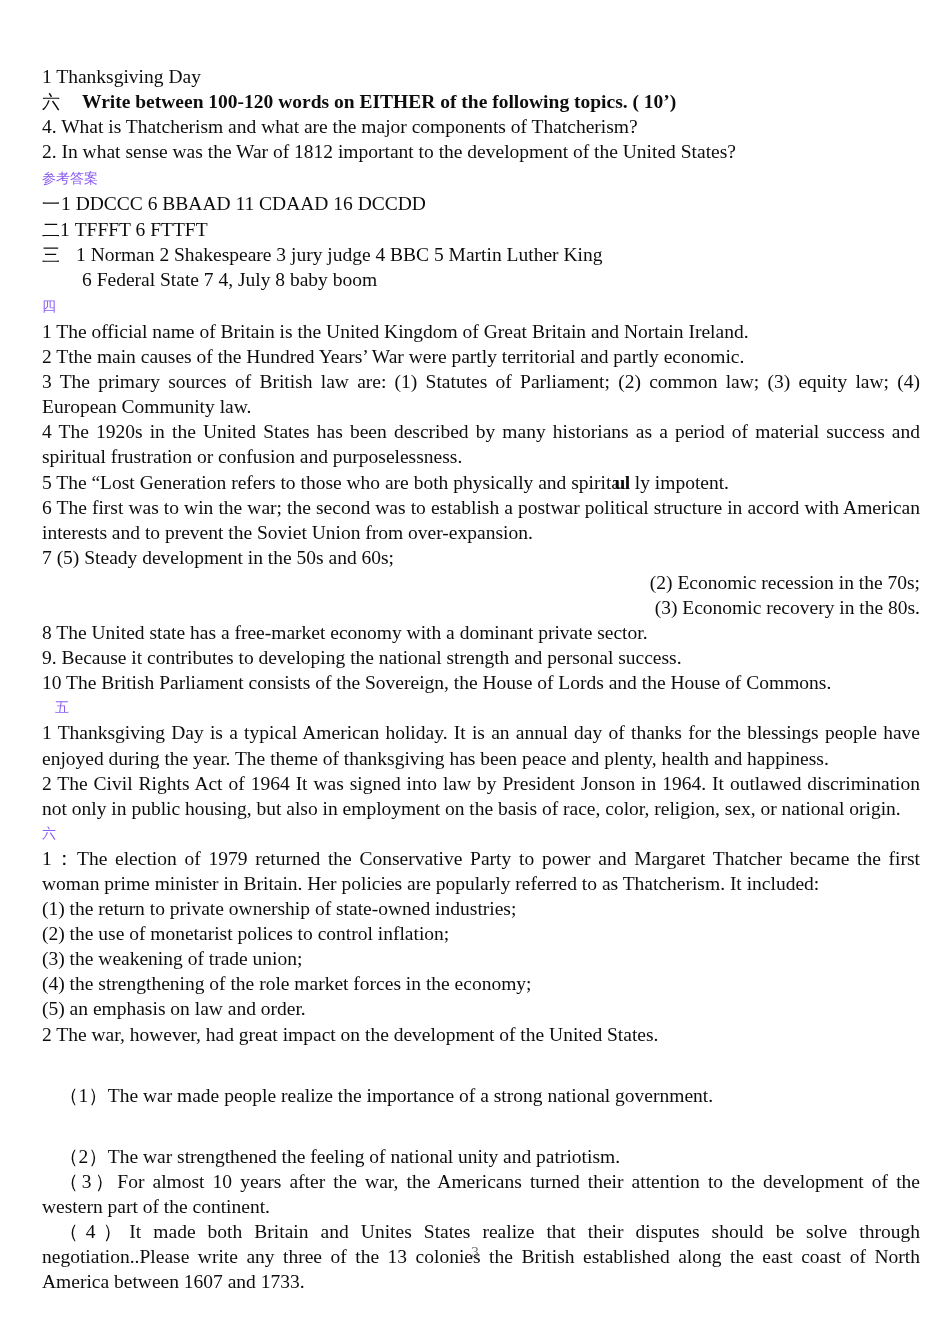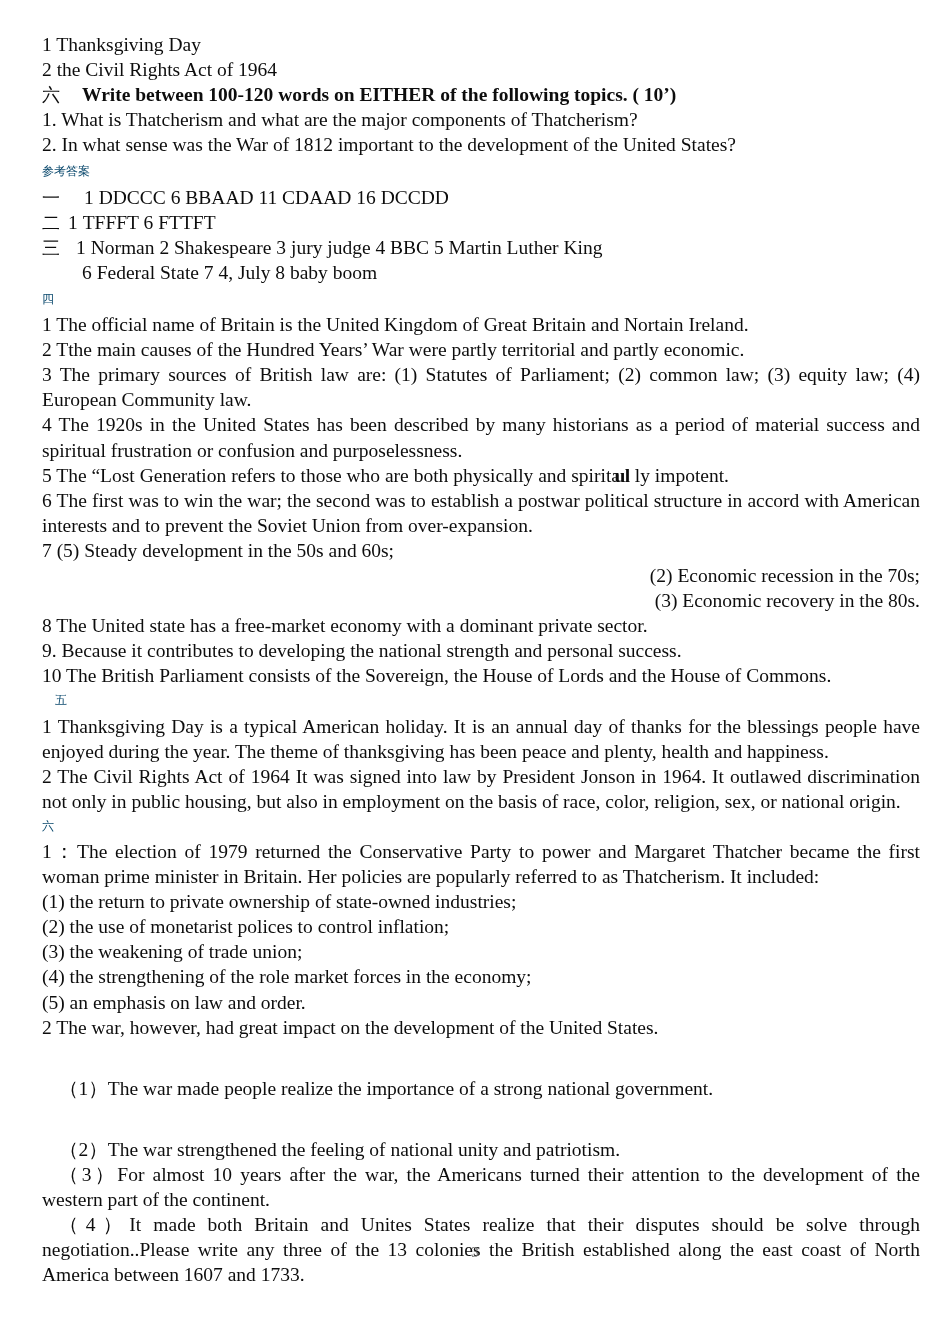--- a/index.html
+++ b/index.html
@@ -13,21 +13,21 @@
     height: 1344px;
     font-family: "Liberation Serif", "DejaVu Serif", serif;
     color: #000000;
     -webkit-font-smoothing: antialiased;
   }
   .page {
     position: relative;
     width: 950px;
     height: 1344px;
     box-sizing: border-box;
-    padding: 32px 30px 0 42px;
+    padding: 64px 30px 0 42px;
     background: #ffffff;
   }
   .body-col {
     width: 878px;
   }
   .p {
     font-size: 19.5px;
     line-height: 25.1px;
     color: #0d0d0d;
     margin: 0;
@@ -35,22 +35,22 @@
   }
   .just {
     text-align: justify;
     text-justify: inter-word;
   }
   .bold {
     font-weight: bold;
   }
   .cn {
     font-family: "DejaVu Sans", "Liberation Sans", sans-serif;
-    font-size: 12px;
-    color: #0c4a6e;
+    font-size: 14px;
+    color: #8b5cf6;
   }
   .cn-inline {
     font-family: "DejaVu Sans", "Liberation Sans", sans-serif;
     font-size: 18px;
   }
   .indent-1 {
     padding-left: 11px;
     text-align: right;
   }
   .indent-2 {
@@ -84,32 +84,31 @@
     font-family: "Liberation Serif", serif;
   }
 </style>
 </head>
 <body>
 
 <div class="page">
   <div class="body-col">
 
     <div class="p">1 Thanksgiving Day</div>
-    <div class="p">2 the Civil Rights Act of 1964</div>
 
     <div class="p"><span class="cn-inline">六</span><span class="bold" style="margin-left:22px;">Write between 100-120 words on EITHER of the following topics. ( 10’)</span></div>
 
-    <div class="p">1. What is Thatcherism and what are the major components of Thatcherism?</div>
+    <div class="p">4. What is Thatcherism and what are the major components of Thatcherism?</div>
     <div class="p">2. In what sense was the War of 1812 important to the development of the United States?</div>
 
     <div class="p cn" style="margin-top:2px;">参考答案</div>
 
-    <div class="p"><span class="cn-inline">一</span><span style="margin-left:24px;">1 DDCCC    6 BBAAD 11 CDAAD 16 DCCDD</span></div>
+    <div class="p"><span class="cn-inline">一</span><span style="margin-left:1px;">1 DDCCC    6 BBAAD 11 CDAAD 16 DCCDD</span></div>
 
-    <div class="p"><span class="cn-inline">二</span><span style="margin-left:8px;">1 TFFFT      6 FTTFT</span></div>
+    <div class="p"><span class="cn-inline">二</span><span style="">1 TFFFT      6 FTTFT</span></div>
 
     <div class="p"><span class="cn-inline">三</span><span style="margin-left:16px;">1 Norman    2 Shakespeare    3 jury    judge    4 BBC    5 Martin Luther King</span></div>
     <div class="p" style="padding-left:40px;"><span>6 Federal    State      7    4, July        8 baby boom</span></div>
 
     <div class="p cn" style="margin-top:2px;">四</div>
 
     <div class="p">1 The official name of Britain is the United Kingdom of Great Britain and Nortain Ireland.</div>
     <div class="p">2 Tthe main causes of the Hundred Years’ War were partly territorial and partly economic.</div>
     <div class="p just">3 The primary sources of British law are: (1) Statutes of Parliament; (2) common law; (3) equity law; (4) European Community law.</div>
     <div class="p just">4 The 1920s in the United States has been described by many historians as a period of material success and spiritual frustration or confusion and purposelessness.</div>

